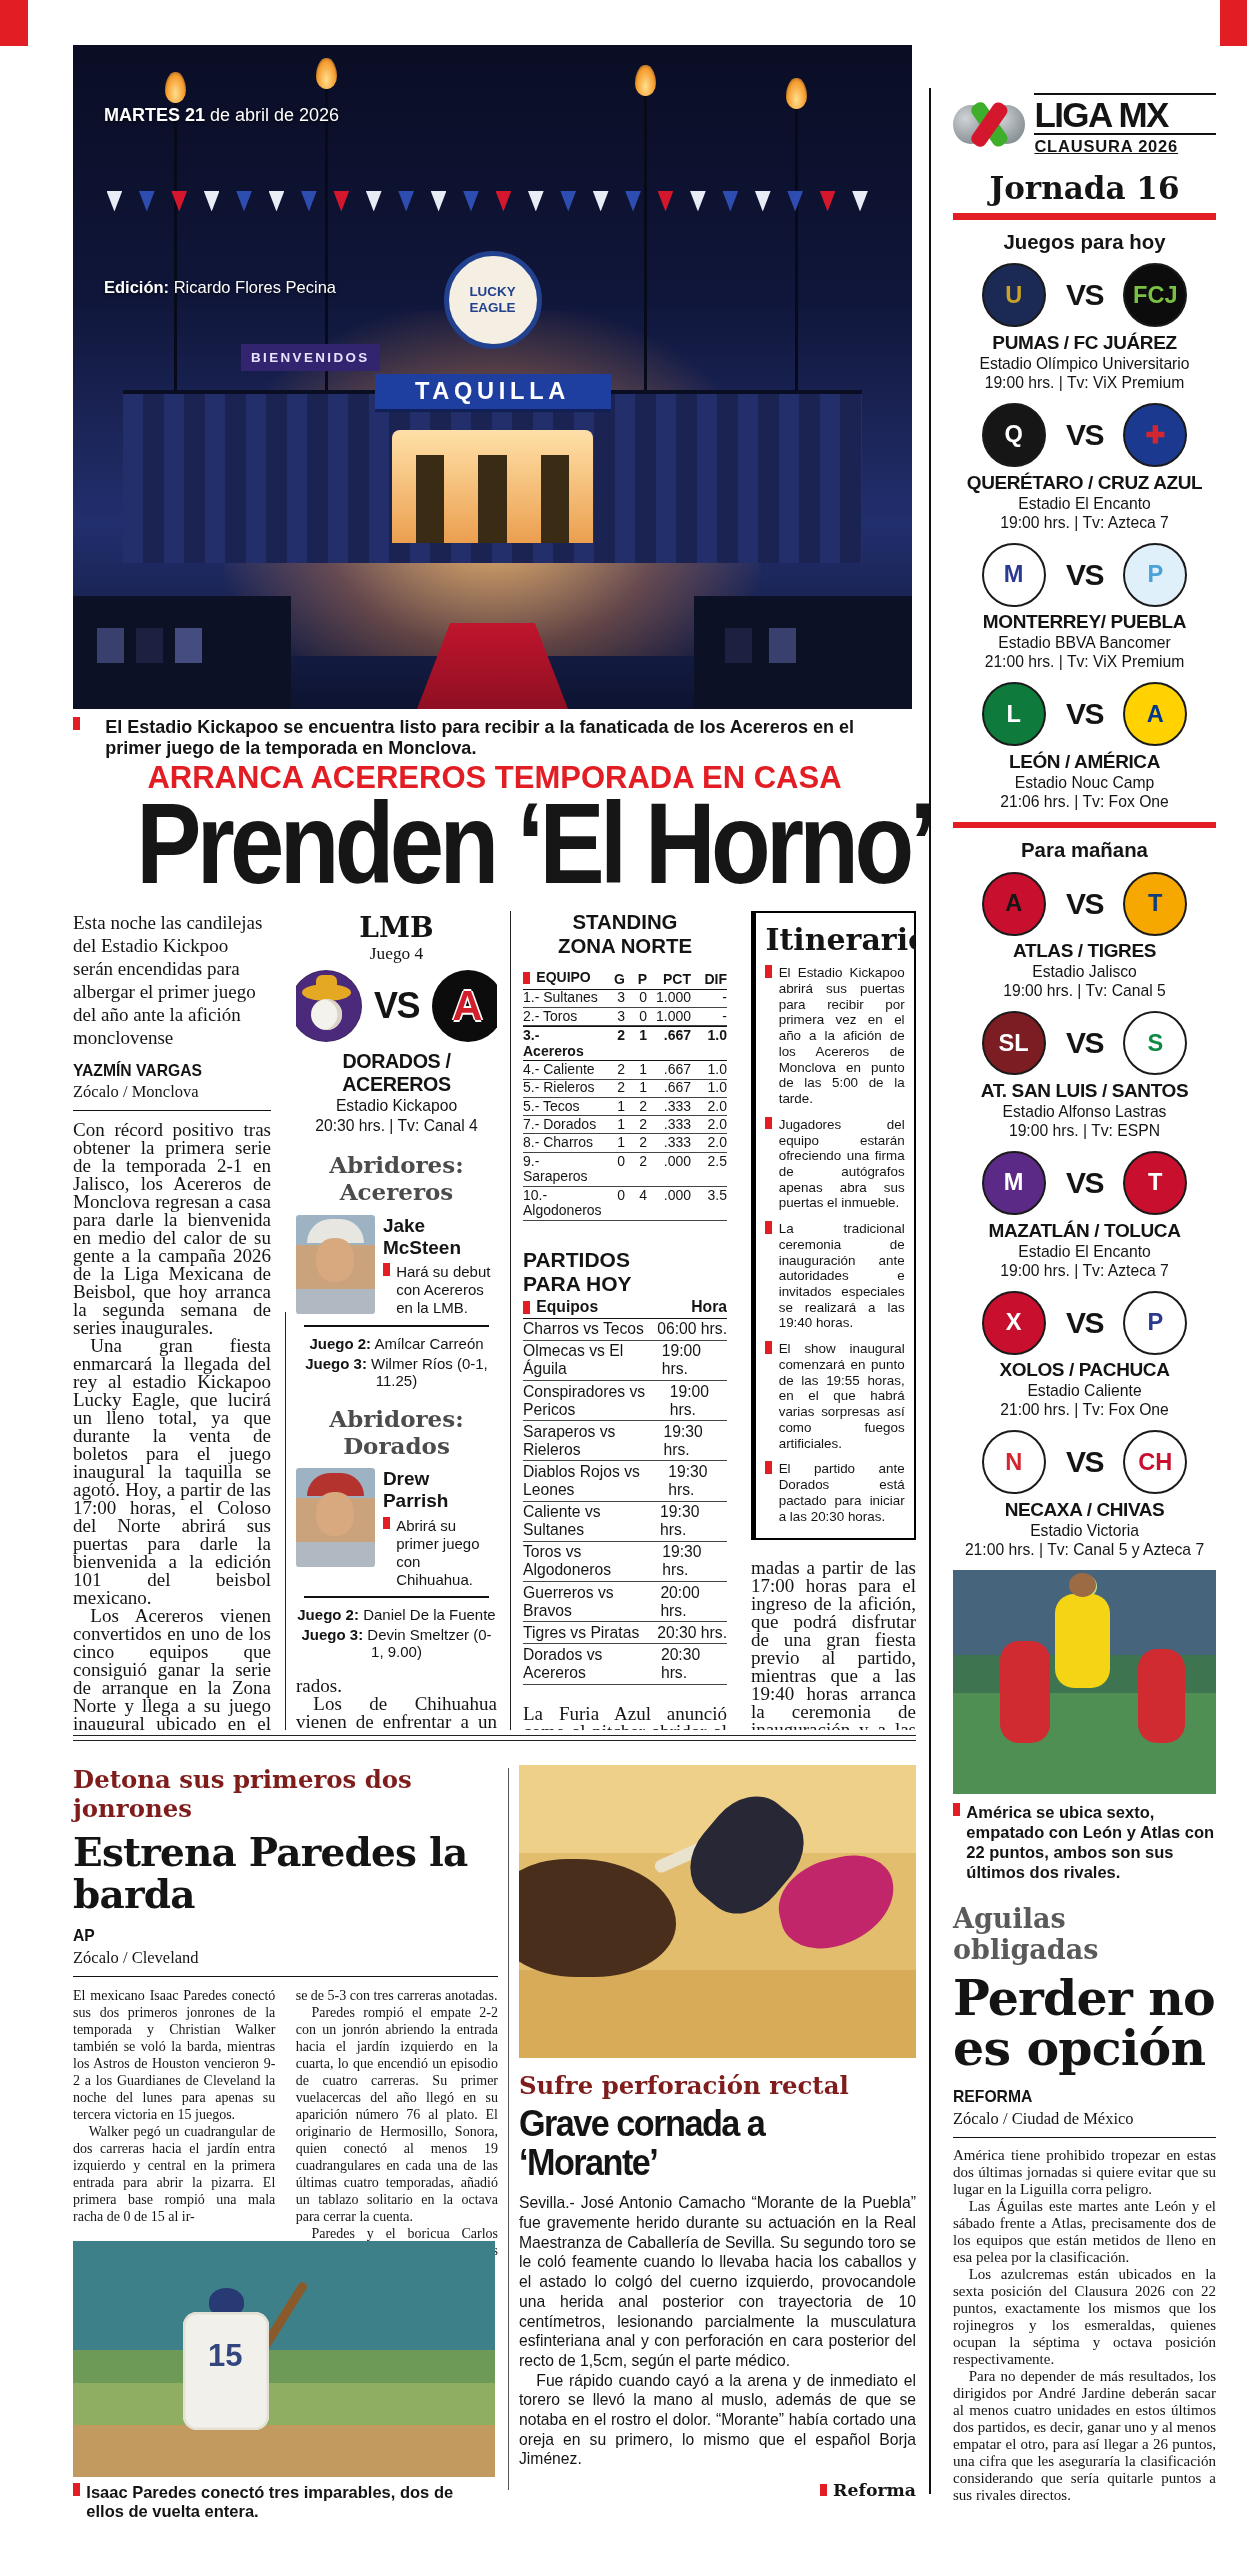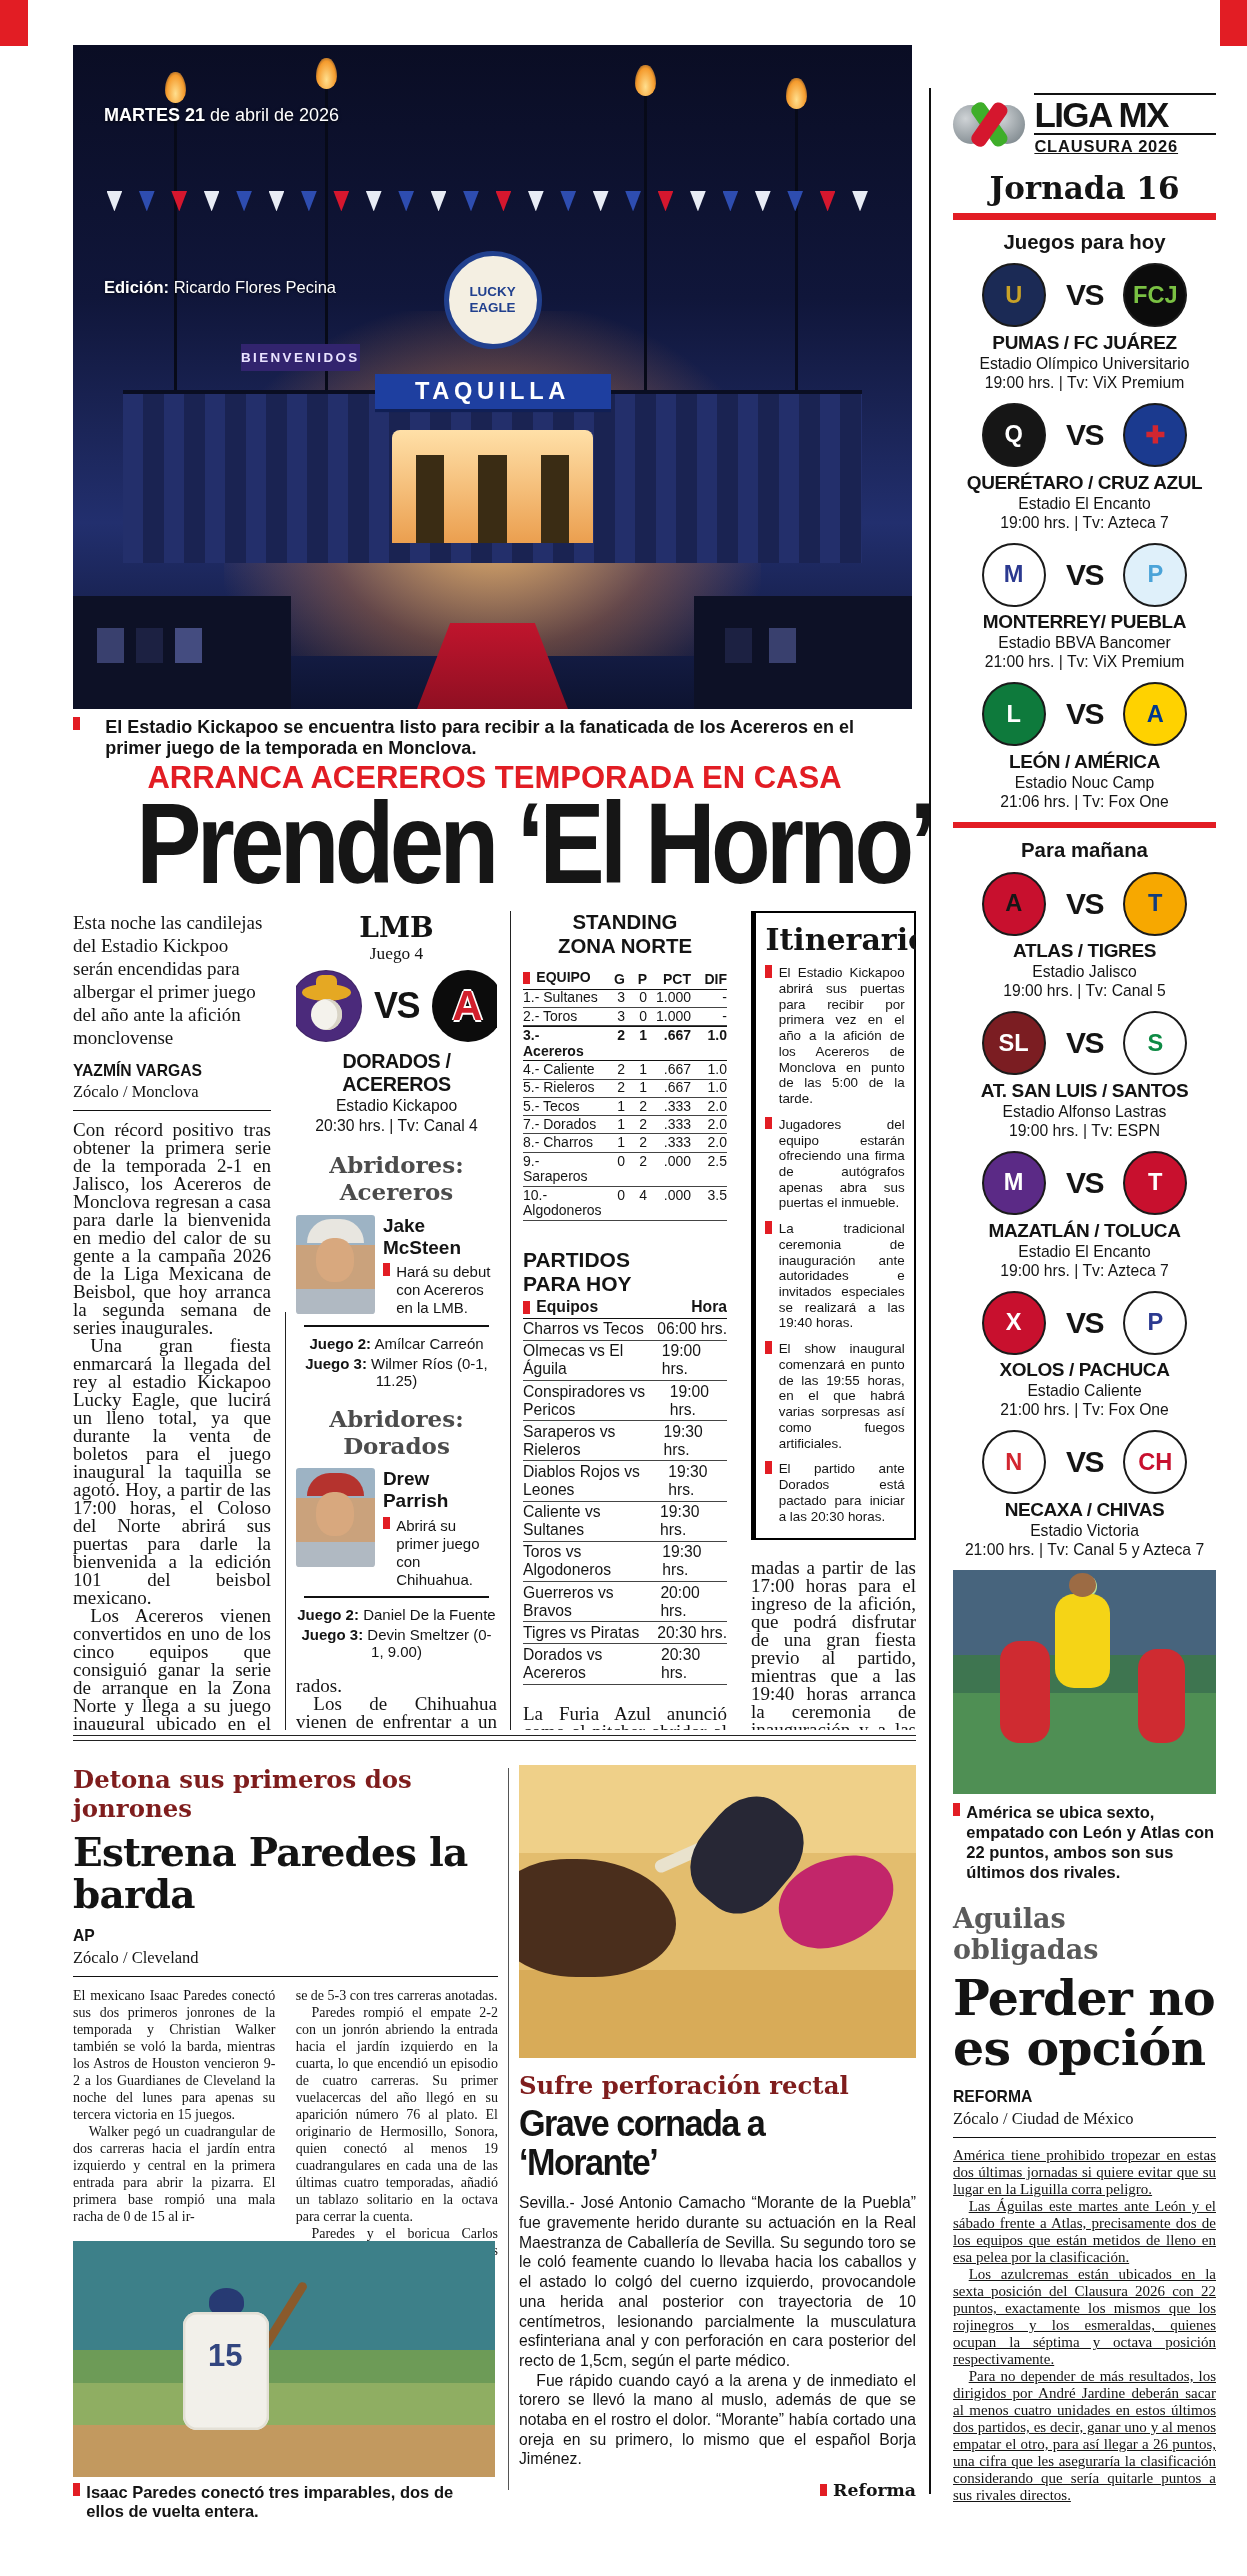--- a/index.html
+++ b/index.html
@@ -23,21 +23,21 @@
   .arch{position:absolute;left:38%;top:58%;width:24%;height:17%;
         background:linear-gradient(#ffe0a8,#eb9f4f);border-radius:7.9px 7.9px 0 0;}
   .arch .door{position:absolute;left:12%;top:22%;width:14%;height:78%;background:#3a2c14;}
   .arch .door:nth-child(2){left:43%;} .arch .door:nth-child(3){left:74%;}
   .sign{position:absolute;left:calc(50% - 49px);top:31%;width:98px;height:98px;border-radius:50%;
         background:#f4efe2;border:5.5px solid #21408e;display:flex;align-items:center;justify-content:center;
         text-align:center;font:bold 13.4px/15.7px "Liberation Sans",sans-serif;color:#21408e;}
   .canopy{position:absolute;left:calc(50% - 118px);top:49.5%;width:236px;height:35px;background:#1e3fa0;
         display:flex;align-items:center;justify-content:center;color:#fff;
         font:bold 23.6px "Liberation Sans",sans-serif;letter-spacing:4.7px;box-shadow:0 3.1px 0 #101f55;}
-  .bienv{position:absolute;left:20%;top:45%;width:119px;height:27px;background:#32246e;color:#e9e2ff;
+  .bienv{position:absolute;left:20%;top:45%;width:139px;height:27px;background:#32246e;color:#e9e2ff;
         display:flex;align-items:center;justify-content:center;font:bold 13.4px "Liberation Sans",sans-serif;letter-spacing:2.4px;}
   .pole{position:absolute;top:6%;width:3.1px;height:52%;background:#070a18;}
   .flame{position:absolute;width:20.4px;height:31px;border-radius:50% 50% 50% 50%/60% 60% 40% 40%;
         background:radial-gradient(ellipse at 50% 70%, #ffdf8e, #f59b2d 60%, rgba(245,120,30,.1));}
   .pennants{position:absolute;left:4%;top:22%;width:92%;height:19px;}
   .pennants i{position:absolute;top:0;width:15.7px;height:20.4px;display:block;
         clip-path:polygon(0 0,100% 0,50% 100%);}
   .carpet{position:absolute;left:41%;bottom:0;width:18%;height:13%;
         background:linear-gradient(#c0152d,#8f0f22);clip-path:polygon(22% 0,78% 0,100% 100%,0 100%);}
   .tent{position:absolute;bottom:0;width:26%;height:17%;background:#0d1126;}
@@ -184,21 +184,21 @@
   .sb-p1{position:absolute;left:102px;top:23.6px;width:55px;height:94px;border-radius:19px;background:#f5d416;}
   .sb-p1:before{content:"";position:absolute;left:14px;top:-20.4px;width:27px;height:23.6px;border-radius:50%;background:#9c6b44;}
   .sb-p2{position:absolute;left:47px;top:71px;width:50px;height:102px;border-radius:19px;background:#cf2b31;}
   .sb-p3{position:absolute;right:31px;top:79px;width:47px;height:94px;border-radius:19px;background:#cf2b31;}
   .sb-ball{position:absolute;left:120px;top:4.7px;width:23.6px;height:23.6px;border-radius:50%;
         background:radial-gradient(circle at 35% 35%, #fff, #bfe39a 70%, #7bbf56);}
   .sb-caption{display:flex;font:bold 16.5px/19.7px "Liberation Sans",sans-serif;margin-top:9.4px;}
   .sb-kicker{font:bold 27px "DejaVu Serif",serif;color:#5a5a5a;margin-top:20.4px;}
   .sb-headline{font:bold 49px/50px "DejaVu Serif",serif;letter-spacing:-0.8px;margin-top:7.9px;}
   #sidebar .byline{margin-top:15.7px;}
-  .sb-body{font-size:15px;line-height:17px;text-align:justify;text-decoration:underline;}
+  .sb-body{font-size:15px;line-height:17px;text-align:justify;}
   .sb-body p+p{text-indent:15.7px;}
 </style>
 </head>
 <body>
 
 <div class="corner-tab" id="tabL"></div>
 <div class="corner-tab" id="tabR"></div>
 
 <div id="hero">
   <div class="glow"></div>

